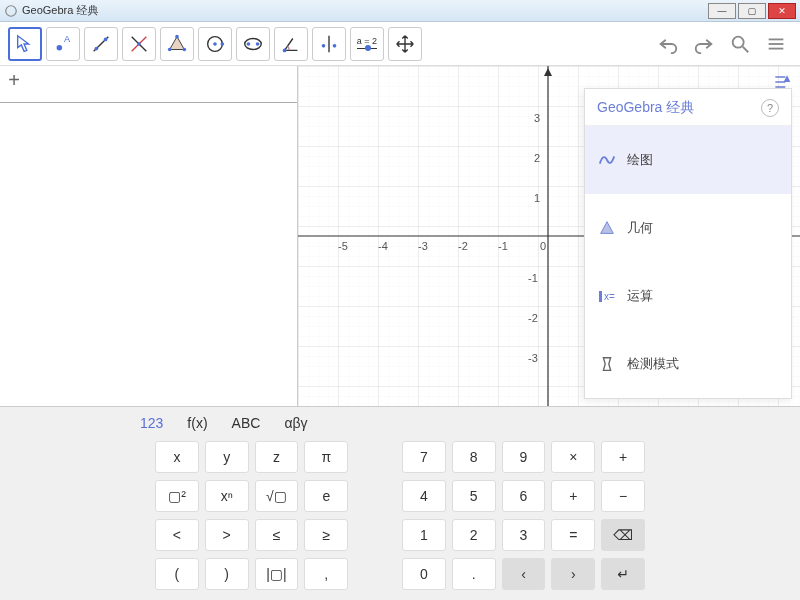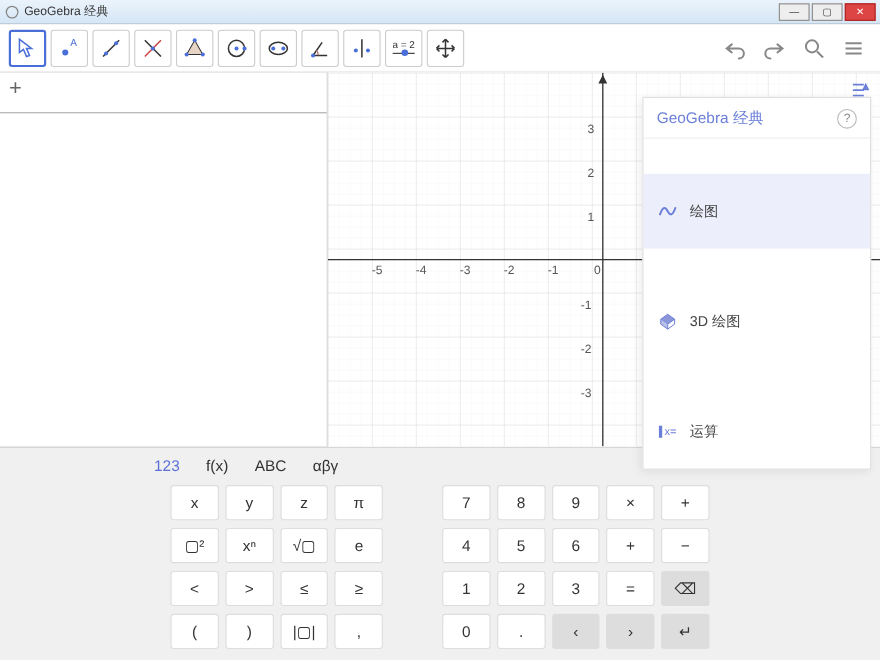--- a/index.html
+++ b/index.html
@@ -23,21 +23,21 @@
 .graphics { flex: 1; position: relative; background: #fff; overflow: hidden; }
 .grid { position: absolute; inset: 0; }
 .axis-label { position: absolute; font-size: 11px; color: #555; }
 .settings-icon { position: absolute; top: 4px; right: 6px; width: 24px; height: 24px; display: flex; align-items: center; justify-content: center; }
 .settings-icon svg { width: 20px; height: 20px; }
 .right-dots { position: absolute; right: 6px; width: 18px; height: 18px; display: flex; align-items: center; justify-content: center; }
 .menu-panel { position: absolute; top: 22px; right: 8px; width: 208px; background: #fff; border: 1px solid #ddd; box-shadow: -2px 2px 8px rgba(0,0,0,0.08); z-index: 10; }
 .menu-header { display: flex; align-items: center; padding: 10px 12px 8px; border-bottom: 1px solid #eee; }
 .menu-title { color: #6b7fd8; font-size: 14px; flex: 1; }
 .help-circle { width: 18px; height: 18px; border: 1px solid #bbb; border-radius: 50%; display: flex; align-items: center; justify-content: center; font-size: 11px; color: #888; }
-.menu-item { display: flex; align-items: center; padding: 24px 12px; font-size: 13px; color: #444; margin-top: 32px; }
+.menu-item { display: flex; align-items: center; padding: 24px 12px; font-size: 13px; color: #444; }
 .menu-item.active { background: #eceefb; }
 .menu-item .mi-icon { width: 20px; height: 20px; margin-right: 10px; display: flex; align-items: center; justify-content: center; }
 .menu-item .mi-icon svg { width: 18px; height: 18px; }
 .keyboard { height: 194px; background: #f0f0f0; border-top: 1px solid #ccc; display: flex; flex-direction: column; }
 .kb-tabs { display: flex; padding: 8px 0 4px 140px; gap: 24px; font-size: 14px; }
 .kb-tab { color: #333; }
 .kb-tab.active { color: #5a6fd8; }
 .kb-rows { flex: 1; display: flex; flex-direction: column; justify-content: space-around; padding: 2px 155px 6px; }
 .kb-row { display: flex; gap: 6px; }
 .key { background: #fff; border: 1px solid #ddd; border-radius: 3px; height: 32px; flex: 1; display: flex; align-items: center; justify-content: center; font-size: 14px; color: #333; }
@@ -229,32 +229,38 @@
         <span class="mi-icon">
           <svg viewBox="0 0 20 20">
             <path d="M2 14 Q6 2 10 10 T18 6" fill="none" stroke="#6b7fd8" stroke-width="2"></path>
           </svg>
         </span>
         <span>绘图</span>
       </div>
     <div class="menu-item">
         <span class="mi-icon">
           <svg viewBox="0 0 20 20">
-            <path d="M10 3 L17 8 L10 13 L3 8 Z" fill="#8a96d8" stroke="#6b7fd8"></path>
-            <path d="M3 8 L3 13 L10 18 L10 13" fill="#b8c0e8" stroke="#6b7fd8"></path>
-            <path d="M17 8 L17 13 L10 18" fill="none" stroke="#6b7fd8"></path>
+            <path d="M10 3 L17 16 L3 16 Z" fill="#b8c0e8" stroke="#6b7fd8"></path>
           </svg>
         </span>
-        <span>3D 绘图</span>
+        <span>几何</span>
       </div>
     <div class="menu-item">
         <span class="mi-icon">
           <span style="font-size:10px;color:#6b7fd8;border-left:3px solid #6b7fd8;padding-left:2px;">x=</span>
         </span>
         <span>运算</span>
+      </div>
+    <div class="menu-item">
+        <span class="mi-icon">
+          <svg viewBox="0 0 20 20">
+            <path d="M6 3 L14 3 L12 10 L14 17 L6 17 L8 10 Z" fill="none" stroke="#666" stroke-width="1.5"></path>
+          </svg>
+        </span>
+        <span>检测模式</span>
       </div>
   </div>
 </div>
 
 <div class="keyboard">
   <div class="kb-tabs">
     <span class="kb-tab active">123</span>
     <span class="kb-tab">f(x)</span>
     <span class="kb-tab">ABC</span>
     <span class="kb-tab">αβγ</span>

